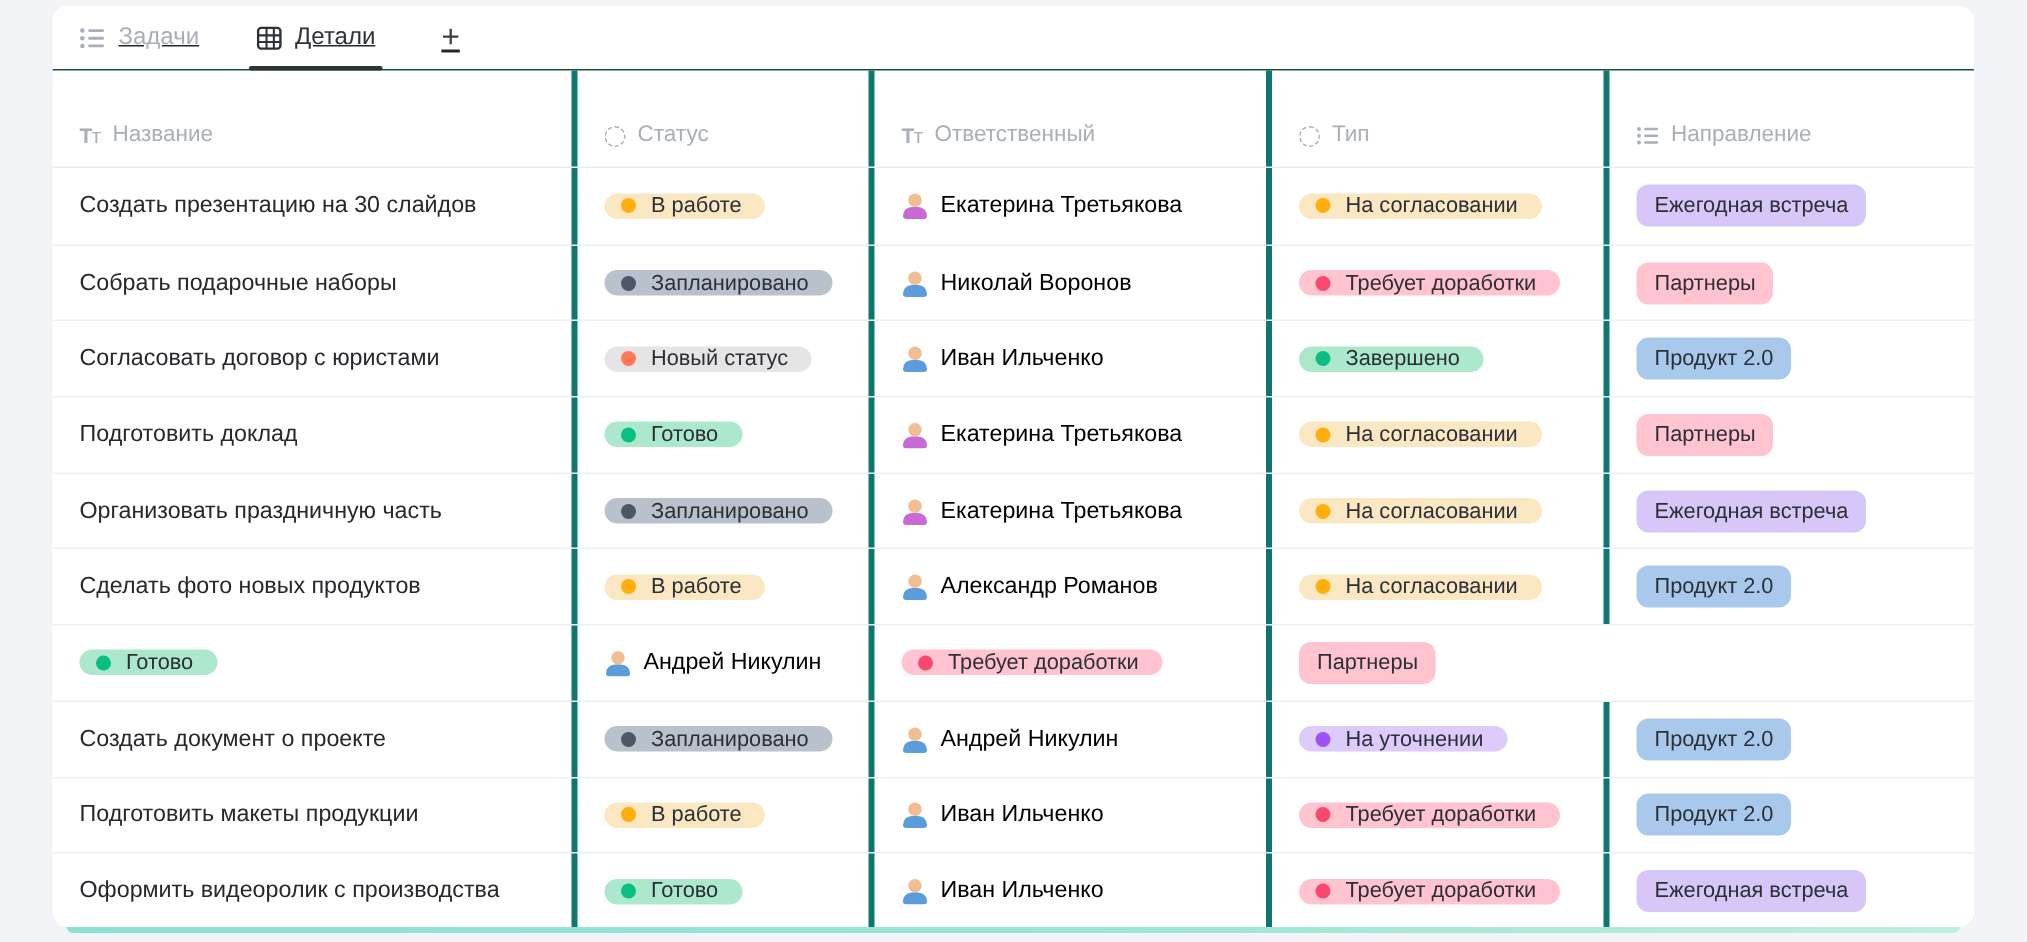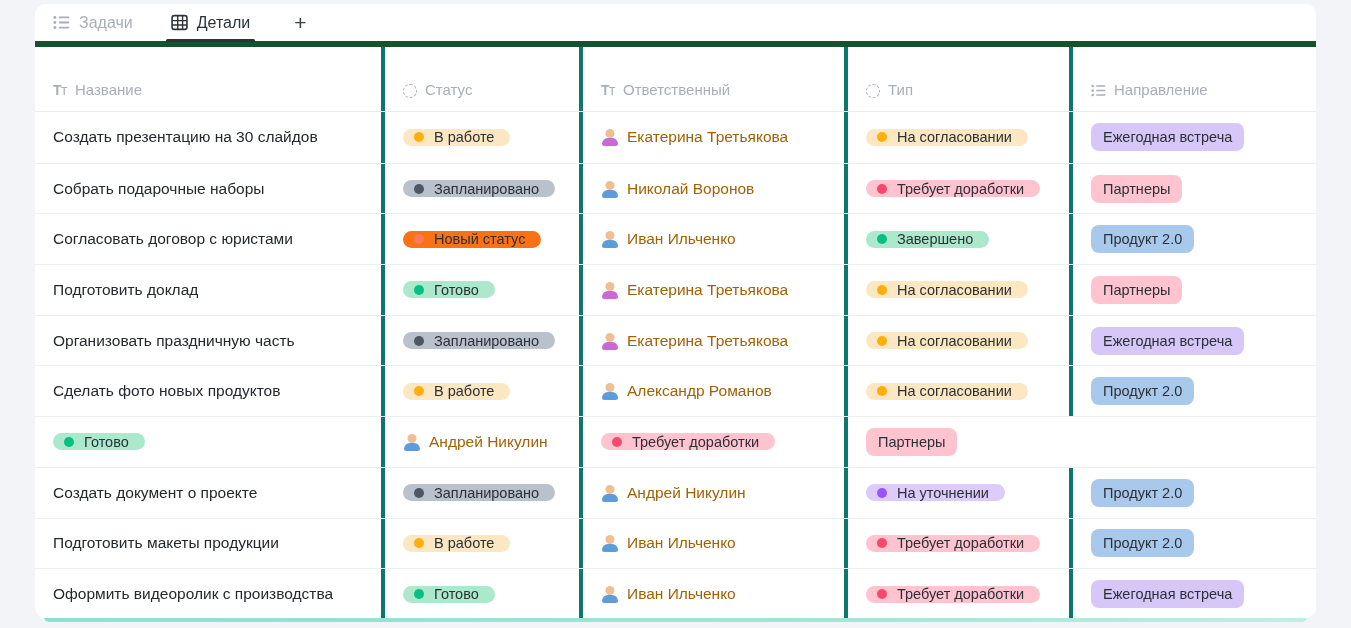--- a/index.html
+++ b/index.html
@@ -26,21 +26,22 @@
     border-radius: 8px;
     position: relative;
     z-index: 1;
   }
   
   .tabbar {
     height: 43px;
     display: flex;
     align-items: stretch;
     padding: 0 18px;
-    border-bottom: 6px solid #14532d;
+    border-bottom: 1px solid #14532d;
+    text-decoration: underline;
   }
   .tab {
     position: relative;
     display: flex;
     align-items: center;
     gap: 9px;
     margin-right: 38px;
     font-size: 16px;
     cursor: pointer;
     color: #A8AFB9;
@@ -111,21 +112,21 @@
     align-items: center;
     height: 28px;
     padding: 0 12px;
     border-radius: 8px;
     font-size: 14.5px;
     color: #2C3036;
     white-space: nowrap;
     cursor: pointer;
   }
   
-  .assignee { display: flex; align-items: center; gap: 9px; font-size: 15.5px; color: #a16207; white-space: nowrap; overflow: hidden; }
+  .assignee { display: flex; align-items: center; gap: 9px; font-size: 15.5px; color: #000000; white-space: nowrap; overflow: hidden; }
   .avatar { width: 17px; height: 18px; position: relative; flex: none; }
   .avatar .head {
     position: absolute; top: 1px; left: 50%; transform: translateX(-50%);
     width: 9px; height: 9px; border-radius: 50%;
     background: #F0BE93;
   }
   .avatar .torso {
     position: absolute; bottom: 0; left: 50%; transform: translateX(-50%);
     width: 16px; height: 8px;
     border-radius: 8px 8px 3px 3px;
@@ -255,21 +256,21 @@
       </div>
       <div class="cell">
         <span class="tag" style="background: rgb(255, 196, 207);">Партнеры</span>
       </div>
     </div>
       <div class="grid row">
       <div class="cell">
         <span class="task-name">Согласовать договор с юристами</span>
       </div>
       <div class="cell">
-        <span class="pill" style="background: #f97316;">
+        <span class="pill" style="background: #e5e5e5;">
           <span class="dot" style="background: rgb(255, 120, 87);"></span>
           <span>Новый статус</span>
         </span>
       </div>
       <div class="cell">
         <span class="assignee">
           <span class="avatar" style="--shirt: #5D9CDB;">
             <span class="head"></span>
               <span class="torso"></span>
           </span>

